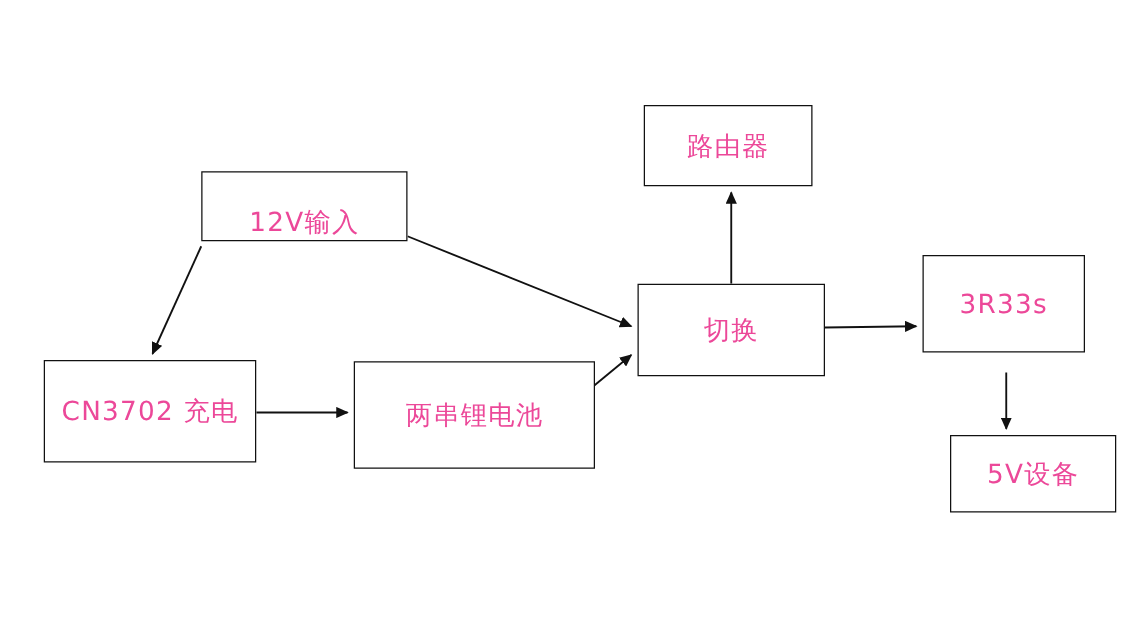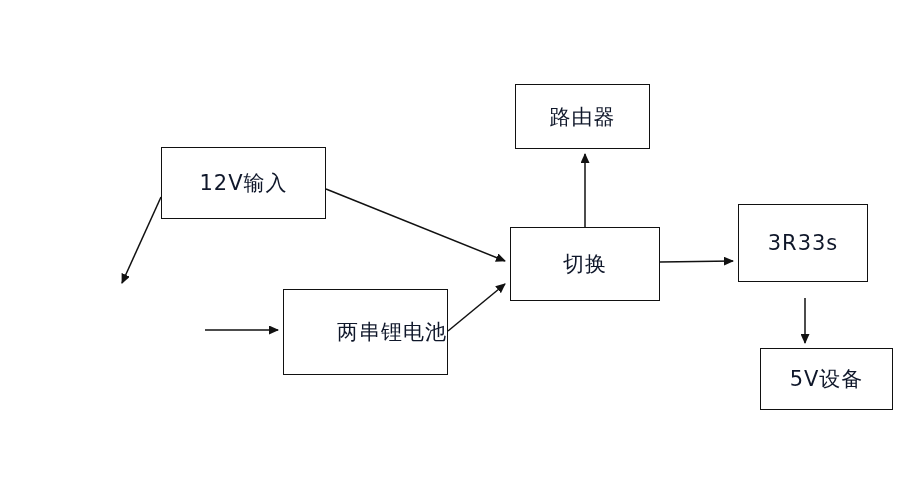--- a/index.html
+++ b/index.html
@@ -25,30 +25,30 @@
   }
   .node {
     position: absolute;
     box-sizing: border-box;
     border: 1.5px solid #111111;
     background: #ffffff;
     display: flex;
     align-items: center;
     justify-content: center;
     font-size: 21px;
-    color: #0f172a;
+    color: #ec4899;
     letter-spacing: 1px;
     white-space: nowrap;
   }
   .node-router    { left: 515px; top: 84px;  width: 135px; height: 65px; }
-  .node-input12v  { left: 161px; top: 147px; width: 165px; height: 72px; }
+  .node-input12v  { left: 161px; top: 137px; width: 165px; height: 56px; align-items: flex-end; }
   .node-switch    { left: 510px; top: 227px; width: 150px; height: 74px; align-items: center; }
   .node-regulator { left: 738px; top: 204px; width: 130px; height: 78px; }
   .node-charger   { left: 35px;  top: 288px; width: 170px; height: 82px; }
-  .node-battery   { left: 283px; top: 289px; width: 165px; height: 86px; justify-content: flex-end; }
+  .node-battery   { left: 283px; top: 289px; width: 193px; height: 86px; }
   .node-device5v  { left: 760px; top: 348px; width: 133px; height: 62px; }
 </style>
 </head>
 <body>
 
 <div class="canvas">
 
   <svg class="edges" viewBox="0 0 900 503">
     <defs>
       <marker id="arrowhead" markerWidth="11" markerHeight="9" refX="9" refY="4.5" orient="auto" markerUnits="userSpaceOnUse">
@@ -73,20 +73,23 @@
   </div>
 
   <div class="node node-switch">
     <span>切换</span>
   </div>
 
   <div class="node node-regulator">
     <span>3R33s</span>
   </div>
 
+  <div class="node node-charger">
+    <span>CN3702 充电</span>
+  </div>
 
   <div class="node node-battery">
     <span>两串锂电池</span>
   </div>
 
   <div class="node node-device5v">
     <span>5V设备</span>
   </div>
 
 </div>

